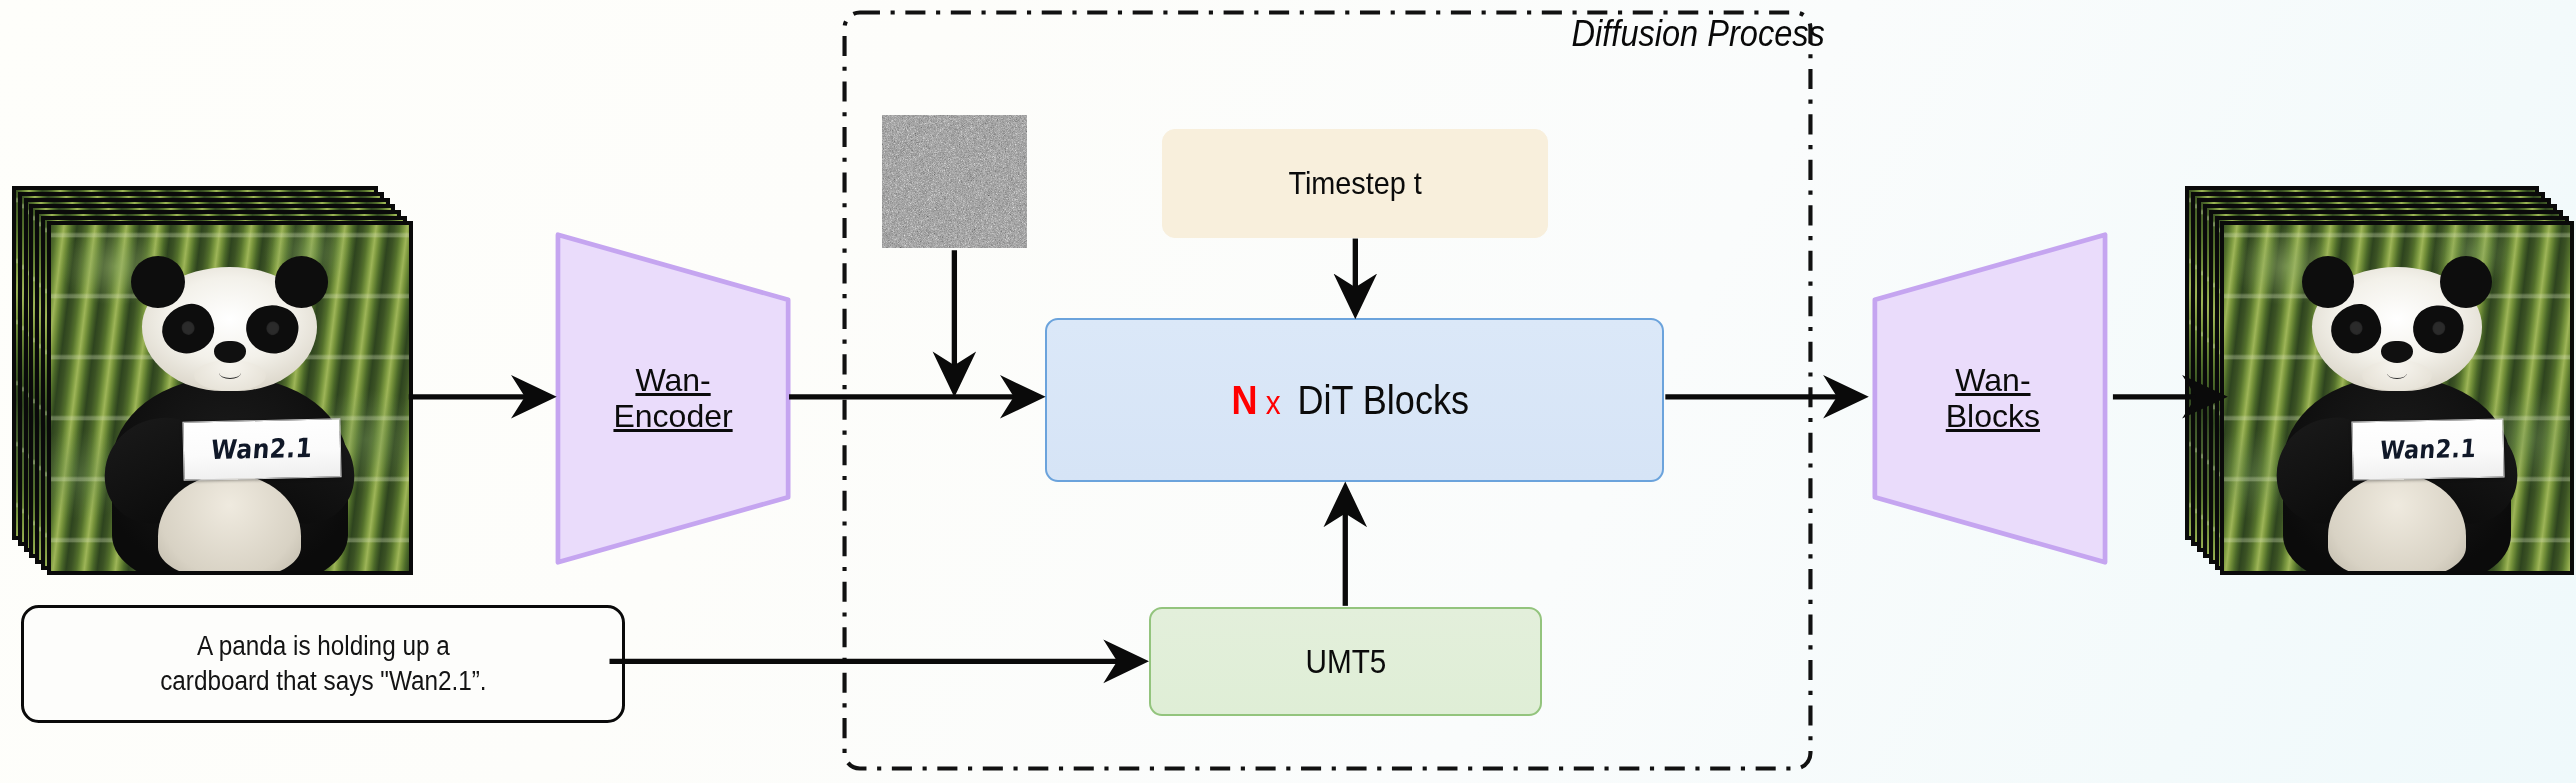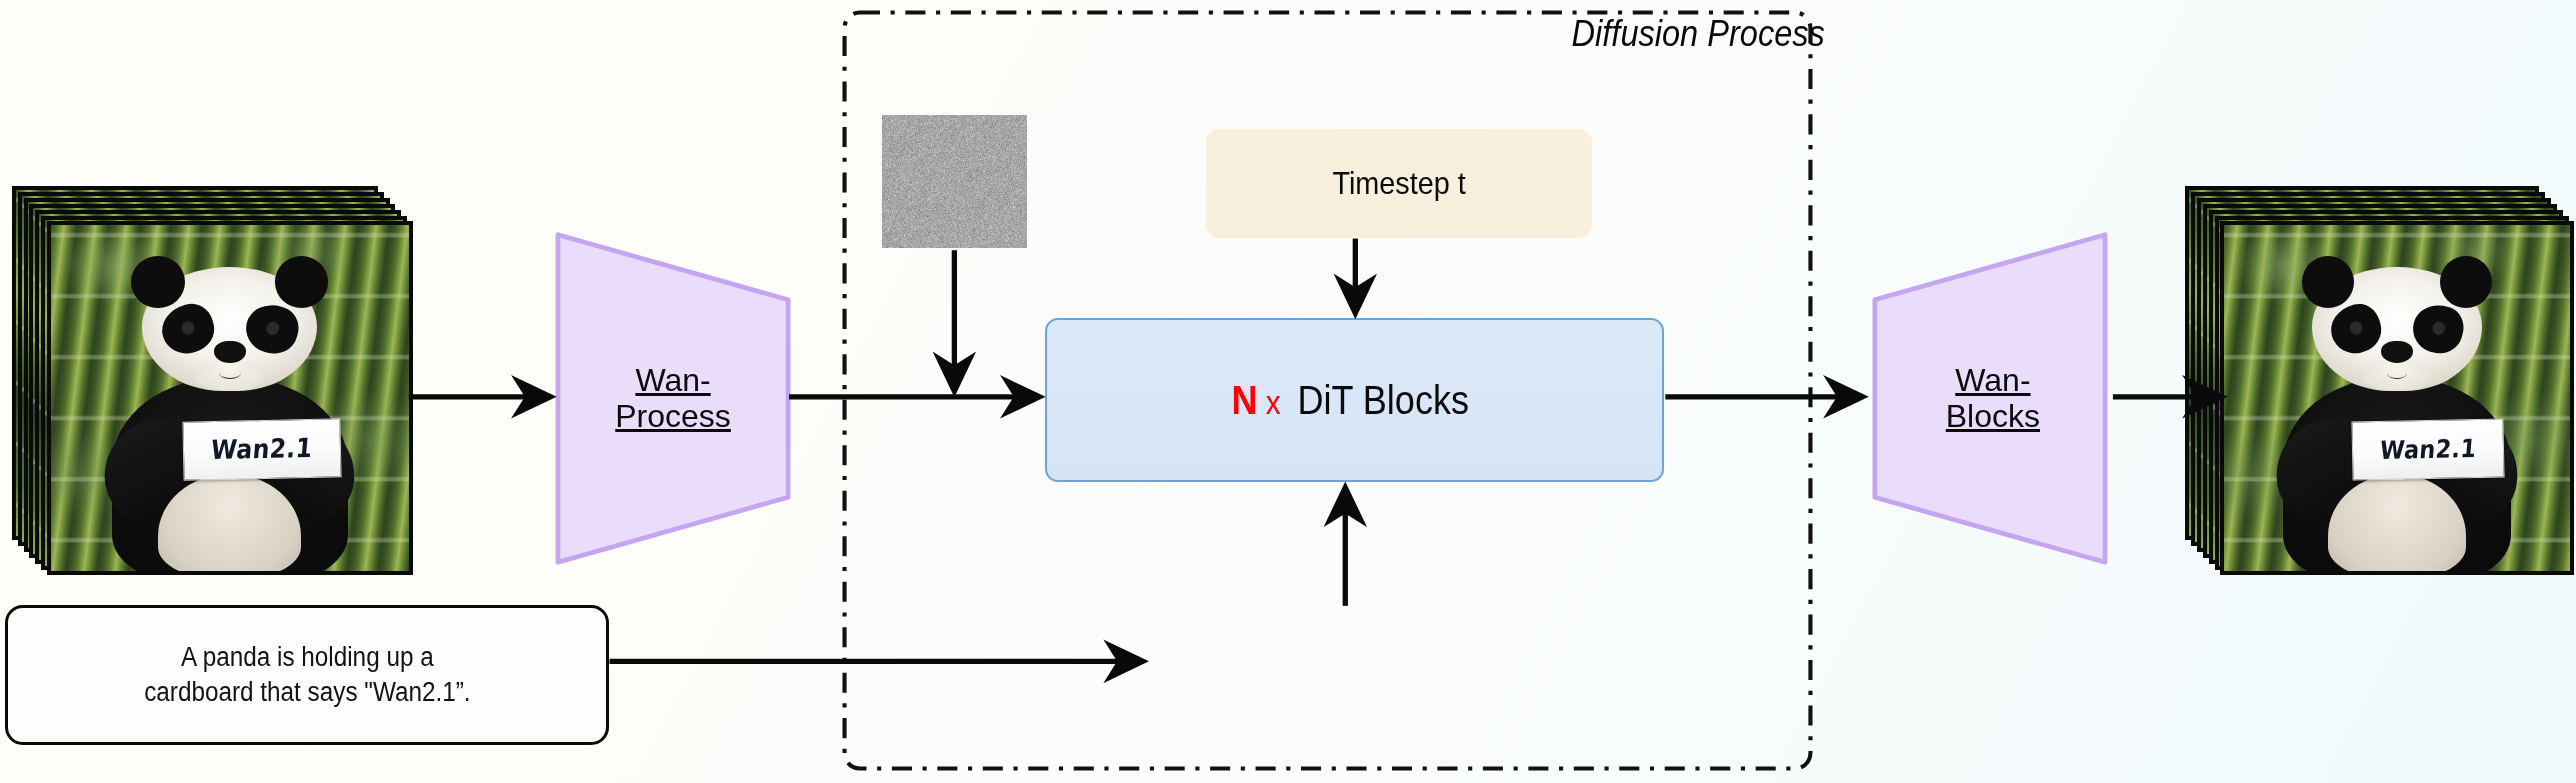--- a/index.html
+++ b/index.html
@@ -125,21 +125,21 @@
     position: absolute;
     display: flex; align-items: center; justify-content: center;
     border-radius: 13px;
     text-align: center;
   }
   .rbox.dit {
     background: linear-gradient(180deg, #dbe8f8 0%, #d6e4f6 100%);
     border: 2.4px solid #6ba3dc;
   }
   .rbox.timestep {
-    background: #f8efdc; border: 1.8px solid #f8efdc; margin-left: 44px;
+    background: #f8efdc; border: 1.8px solid #f8efdc;
   }
   .rbox.umt5 {
     background: linear-gradient(180deg, #e3efdb 0%, #dfeed6 100%);
     border: 2.4px solid #93c47d;
   }
   .rbox.prompt {
     background: #fdfdfb;
     border: 3.5px solid #0a0a0a;
     border-radius: 17.7px;
     flex-direction: column;
@@ -231,32 +231,32 @@
           <div class="p-nose"></div>
           <div class="p-mouth"></div>
         </div>
         <div class="sign" style="font-size:23.6px;">
           <span>Wan2.1</span>
         </div>
       </div>
     </div>
   </div>
 
-  <div class="rbox prompt" style="left:5px; top:605px; width:604px; height:140px; font-size:27px; color:#131313;">
+  <div class="rbox prompt" style="left:21px; top:605px; width:604px; height:118px; font-size:27px; color:#131313;">
     <div class="cond">A panda is holding up a</div>
     <div class="cond">cardboard that says "Wan2.1”.</div>
   </div>
 
   <div class="trap" style="left:555px; top:230px; width:242px; height:337px;">
     <svg viewBox="0 0 410 570" preserveAspectRatio="none">
       <polygon points="5,8 395,118 395,452 5,562" fill="#eadcfb" stroke="#c5a5f0" stroke-width="8" stroke-linejoin="round"></polygon>
     </svg>
     <div class="lbl" style="font-size:32px; padding-right:5.9px;">
       <span>Wan-</span>
-      <span>Process</span>
+      <span>Encoder</span>
     </div>
   </div>
 
   <div class="dashbox" style="left:841px; top:9.4px; width:973px; height:763px;">
     <svg viewBox="0 0 1648 1292" preserveAspectRatio="none">
       <rect x="6" y="6" width="1636" height="1280" rx="26" ry="26" fill="none" stroke="#111111" stroke-width="7" stroke-dasharray="34 18 7 18" stroke-linecap="butt"></rect>
     </svg>
   </div>
   <div class="dp-label" style="right:751px; top:13px; font-size:37px;">Diffusion Process</div>
 
@@ -282,20 +282,23 @@
   </div>
 
   <div class="rbox dit" style="left:1045px; top:318px; width:619px; height:164px;">
     <span style="font-size:40px; line-height:1; display:inline-flex; align-items:baseline; gap:0;">
       <b class="cond" style="color:#ff0000; font-weight:700;">N</b>
       <span class="cond" style="color:#ff0000; font-size:33px; margin:0 7px 0 5.9px;">x</span>
       <span class="cond" style="color:#0b0b0b;">DiT Blocks</span>
     </span>
   </div>
 
+  <div class="rbox umt5" style="left:1149px; top:607px; width:393px; height:109px; font-size:33px; color:#0b0b0b;">
+    <span class="cond">UMT5</span>
+  </div>
 
 
   <div class="trap" style="left:1866px; top:230px; width:242px; height:337px;">
     <svg viewBox="0 0 410 570" preserveAspectRatio="none">
       <polygon points="15,118 405,8 405,562 15,452" fill="#eadcfb" stroke="#c5a5f0" stroke-width="8" stroke-linejoin="round"></polygon>
     </svg>
     <div class="lbl" style="font-size:32px; padding-left:11.8px;">
       <span>Wan-</span>
       <span>Blocks</span>
     </div>

